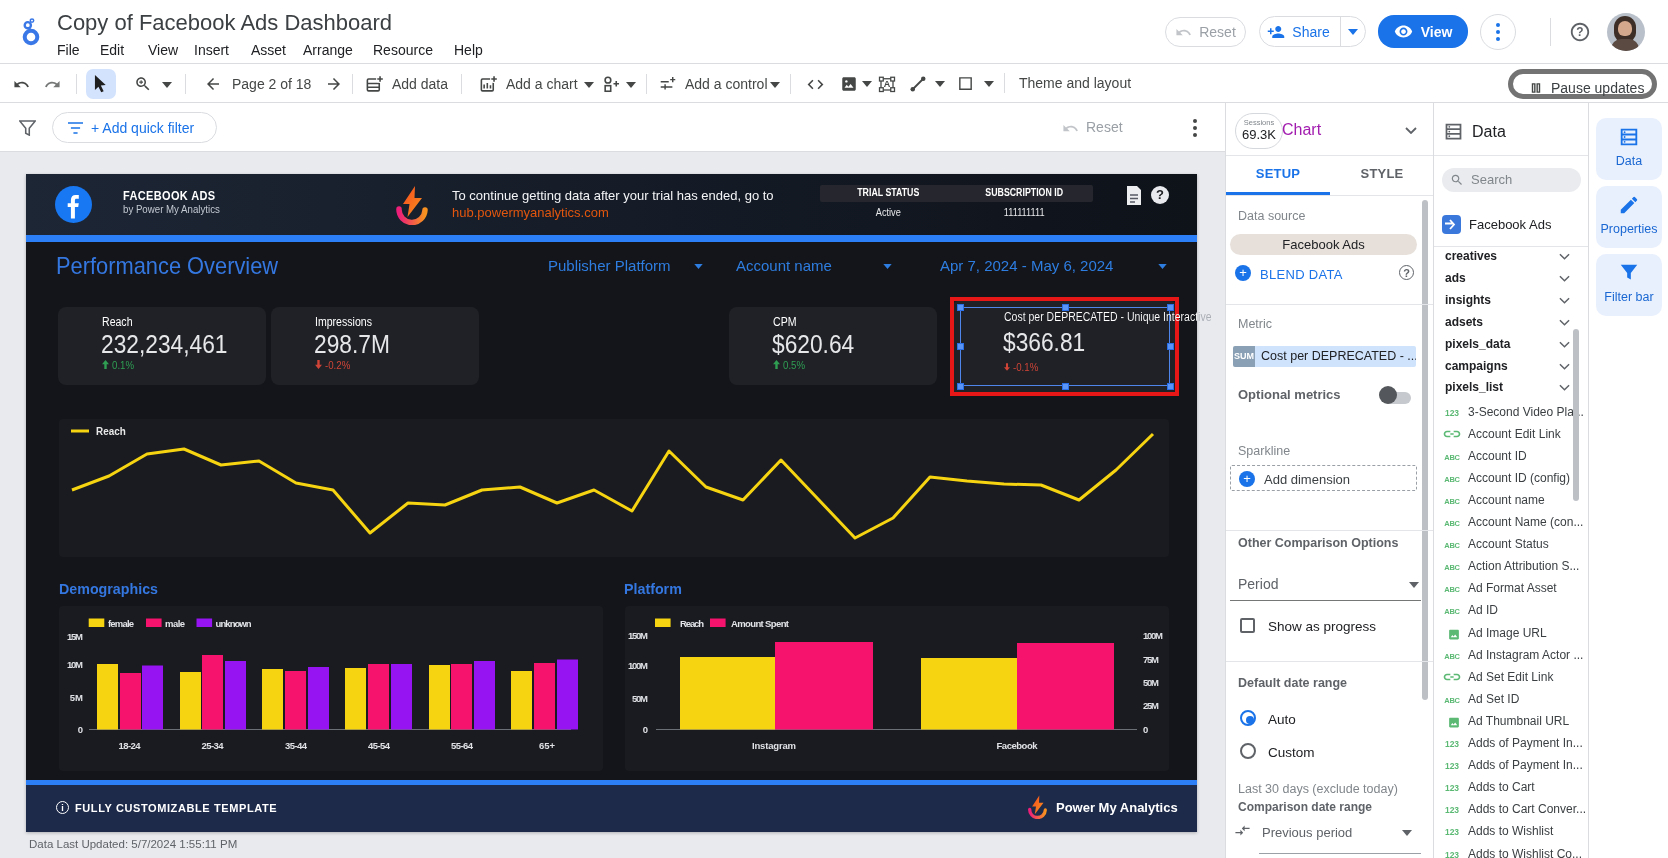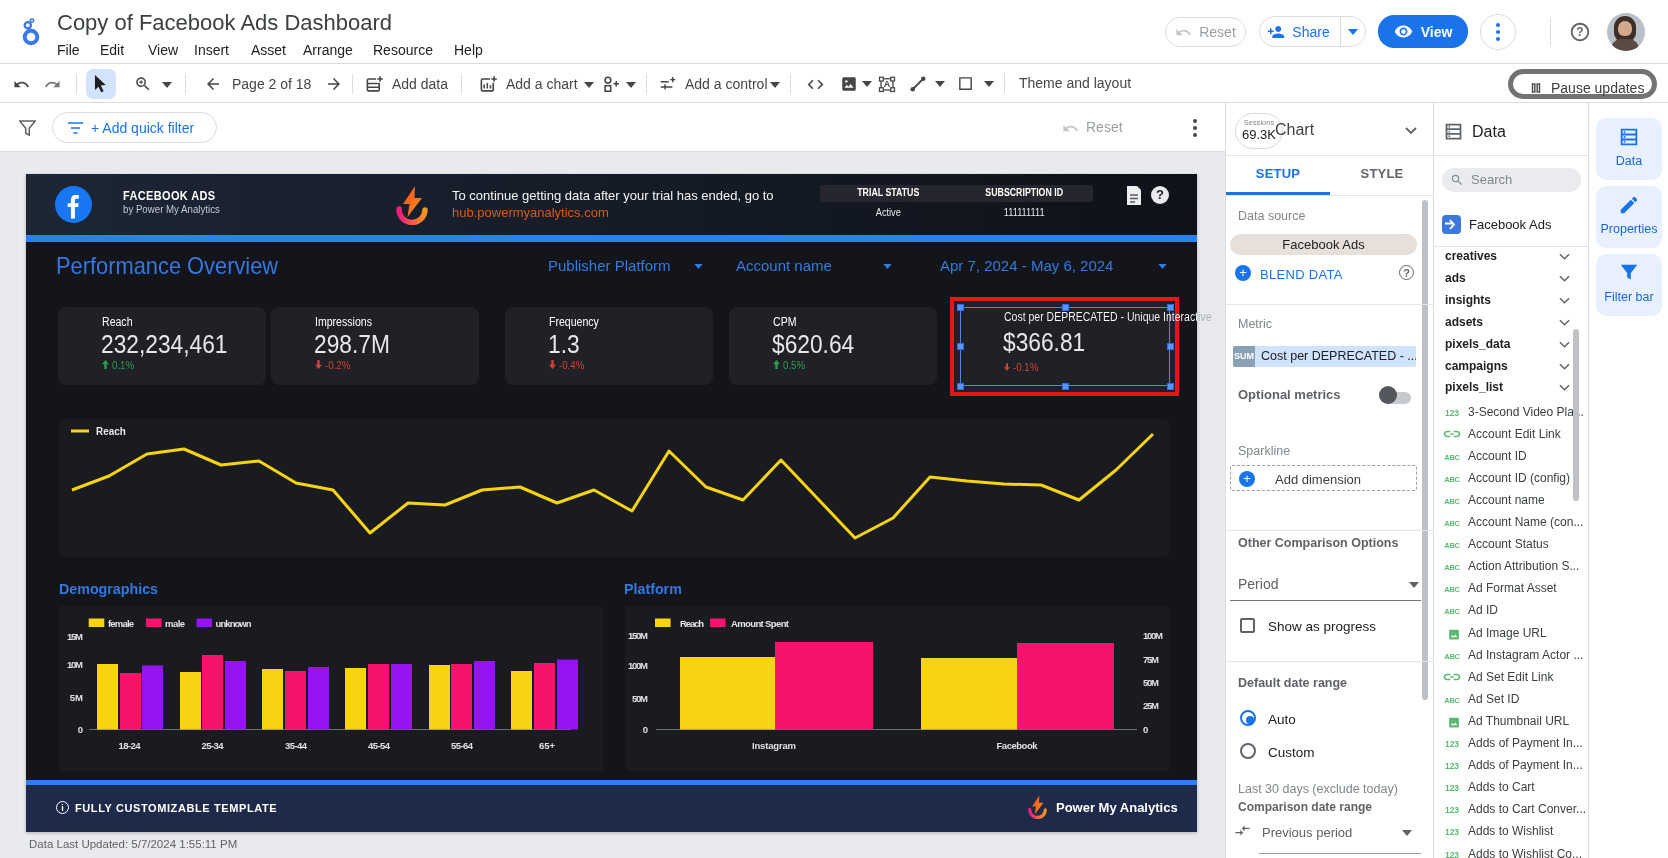--- a/index.html
+++ b/index.html
@@ -308,27 +308,20 @@
               <path d="M3.5 0L7 4.2H4.7V9H2.3V4.2H0z" fill="#2f9e52"></path>
             </svg><span class="cond">0.1%</span></div>
   </div>
   <div class="card" style="left:245px">
     <div class="clabel"><span class="cond">Impressions</span></div>
     <div class="cval"><span class="cond">298.7M</span></div>
     <div class="cchg dn"><svg width="7" height="9" viewBox="0 0 7 9" style="margin-right:3px">
               <path d="M3.5 9L0 4.8h2.3V0h2.4v4.8H7z" fill="#cf4436"></path>
             </svg><span class="cond">-0.2%</span></div>
   </div>
-  <div class="card" style="left:479.2px">
-    <div class="clabel"><span class="cond">Frequency</span></div>
-    <div class="cval"><span class="cond">1.3</span></div>
-    <div class="cchg dn"><svg width="7" height="9" viewBox="0 0 7 9" style="margin-right:3px">
-              <path d="M3.5 9L0 4.8h2.3V0h2.4v4.8H7z" fill="#cf4436"></path>
-            </svg><span class="cond">-0.4%</span></div>
-  </div>
   <div class="card" style="left:702.8px">
     <div class="clabel"><span class="cond">CPM</span></div>
     <div class="cval"><span class="cond">$620.64</span></div>
     <div class="cchg up"><svg width="7" height="9" viewBox="0 0 7 9" style="margin-right:3px">
               <path d="M3.5 0L7 4.2H4.7V9H2.3V4.2H0z" fill="#2f9e52"></path>
             </svg><span class="cond">0.5%</span></div>
   </div>
 
   <div class="abs" style="left:925px;top:127px;width:227px;height:94px;background:#1f2127;border-radius:8px"></div>
   <div class="abs" style="left:978px;top:136px;font-size:12.5px;white-space:nowrap;z-index:5">
@@ -460,21 +453,21 @@
 </div>
  </div>
 </div>
 
 <div id="ppanel">
 
   <div class="abs" style="left:9px;top:10px;width:48px;height:36px;border:1px solid #d5d8dc;border-radius:18px;text-align:center">
     <div style="font-size:7.5px;color:#80868b;margin-top:4px">Sessions</div>
     <div style="font-size:13px;color:#202124">69.3K</div>
   </div>
-  <div class="abs" style="left:49px;top:18px;font-size:16px;color:#404040">Chart</div>
+  <div class="abs" style="left:56px;top:18px;font-size:16px;color:#a21caf">Chart</div>
   <svg class="abs" style="left:179px;top:24px" width="12" height="7" viewBox="0 0 12 7">
         <path d="M1 1l5 5 5-5" fill="none" stroke="#5f6368" stroke-width="1.8"></path>
       </svg>
   <div class="pdivider" style="top:52px"></div>
 
   <div class="abs" style="left:0;top:63px;width:104px;text-align:center;font-size:13px;font-weight:bold;color:#1a73e8;letter-spacing:.2px">SETUP</div>
   <div class="abs" style="left:104px;top:63px;width:104px;text-align:center;font-size:13px;font-weight:bold;color:#5f6368;letter-spacing:.2px">STYLE</div>
   <div class="abs" style="left:0;top:89px;width:104px;height:3px;background:#1a73e8"></div>
   <div class="pdivider" style="top:92px"></div>
 
@@ -488,21 +481,21 @@
   <div class="pdivider" style="top:201px"></div>
   <div class="plabel" style="top:214px">Metric</div>
   <div class="abs" style="left:7px;top:243px;width:22px;height:21px;background:#8aa0b4;color:#fff;font-size:9px;font-weight:bold;text-align:center;line-height:21px;border-radius:2px 0 0 2px">SUM</div>
   <div class="abs" style="left:29px;top:243px;width:161px;height:21px;background:#cfe3fc;border-radius:0 2px 2px 0;font-size:12.5px;color:#202124;line-height:21px;padding-left:6px;white-space:nowrap;overflow:hidden">Cost per DEPRECATED - ...</div>
   <div class="abs" style="left:12px;top:284px;font-size:13px;font-weight:bold;color:#5f6368">Optional metrics</div>
   <div class="abs" style="left:157px;top:289px;width:28px;height:12px;background:#c6c9cd;border-radius:6px"></div>
   <div class="abs" style="left:153px;top:283px;width:18px;height:18px;border-radius:50%;background:#54575b"></div>
   <div class="plabel" style="top:341px">Sparkline</div>
   <div class="abs" style="left:4px;top:362px;width:187px;height:26px;border:1px dashed #9aa0a6;border-radius:2px">
     <div class="abs" style="left:8px;top:5px;width:16px;height:16px;border-radius:50%;background:#1a73e8;color:#fff;text-align:center;font-size:13px;line-height:15px">+</div>
-    <div class="abs" style="left:44px;top:6px;font-size:13px;color:#3c4043">Add dimension</div>
+    <div class="abs" style="left:33px;top:6px;font-size:13px;color:#3c4043">Add dimension</div>
   </div>
   <div class="pdivider" style="top:427px"></div>
   <div class="pbold" style="top:433px">Other Comparison Options</div>
   <div class="abs" style="left:12px;top:473px;font-size:14px;color:#5f6368">Period</div>
   <svg class="abs" style="left:183px;top:479px" width="10" height="6" viewBox="0 0 10 6">
         <path d="M0 0l5 6 5-6z" fill="#5f6368"></path>
       </svg>
   <div class="abs" style="left:4px;top:497px;width:191px;height:1px;background:#747775"></div>
   <div class="abs" style="left:14px;top:515px;width:15px;height:15px;border:2px solid #5f6368;border-radius:2px"></div>
   <div class="abs" style="left:42px;top:516px;font-size:13.5px;color:#202124">Show as progress</div>

